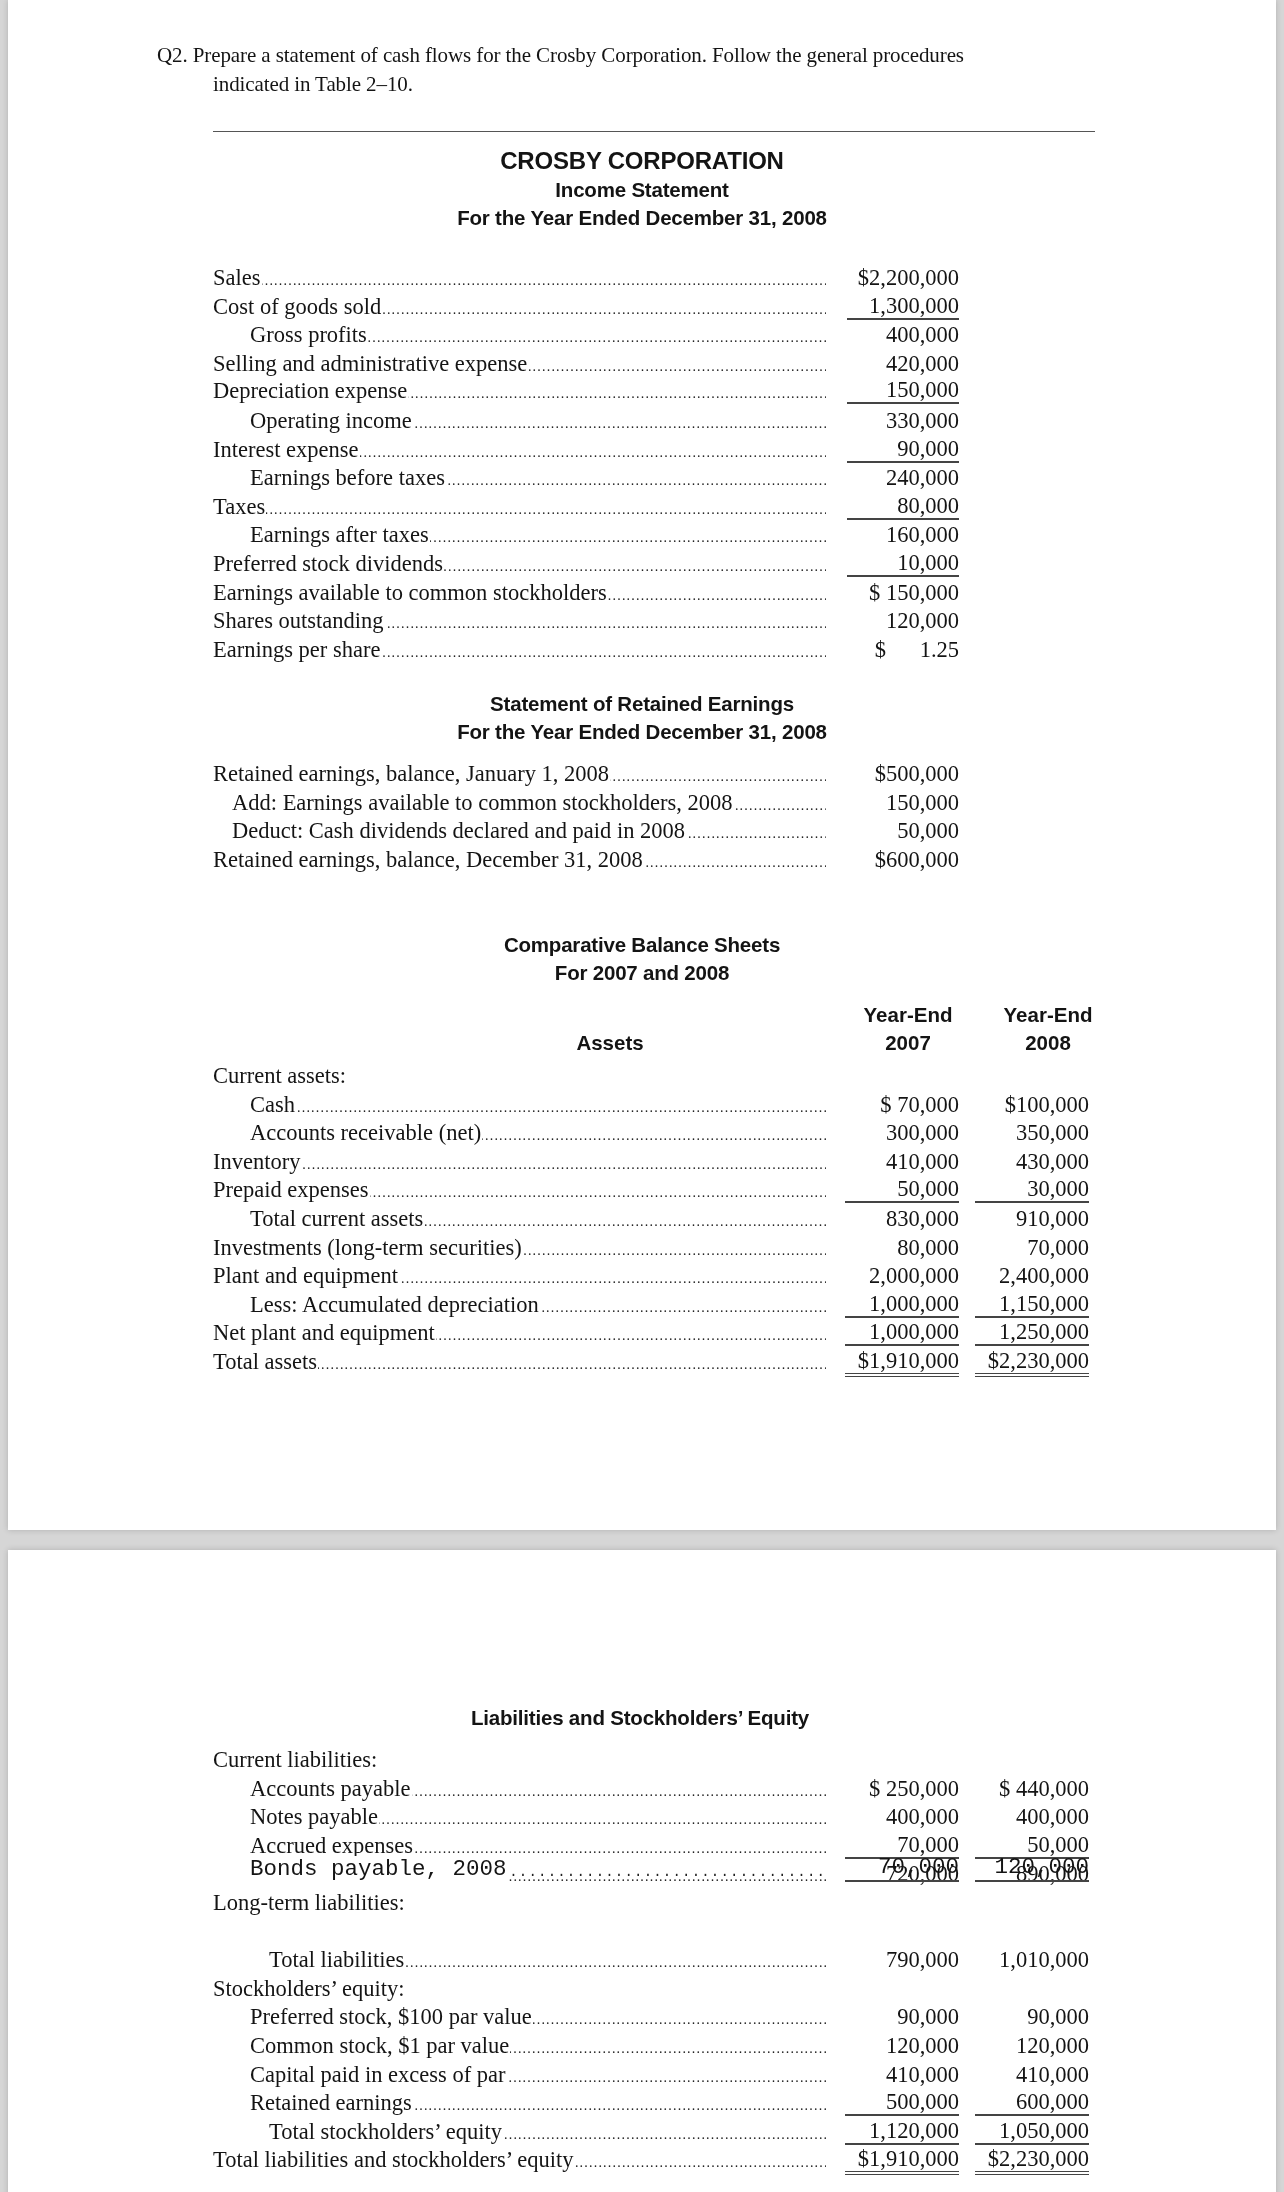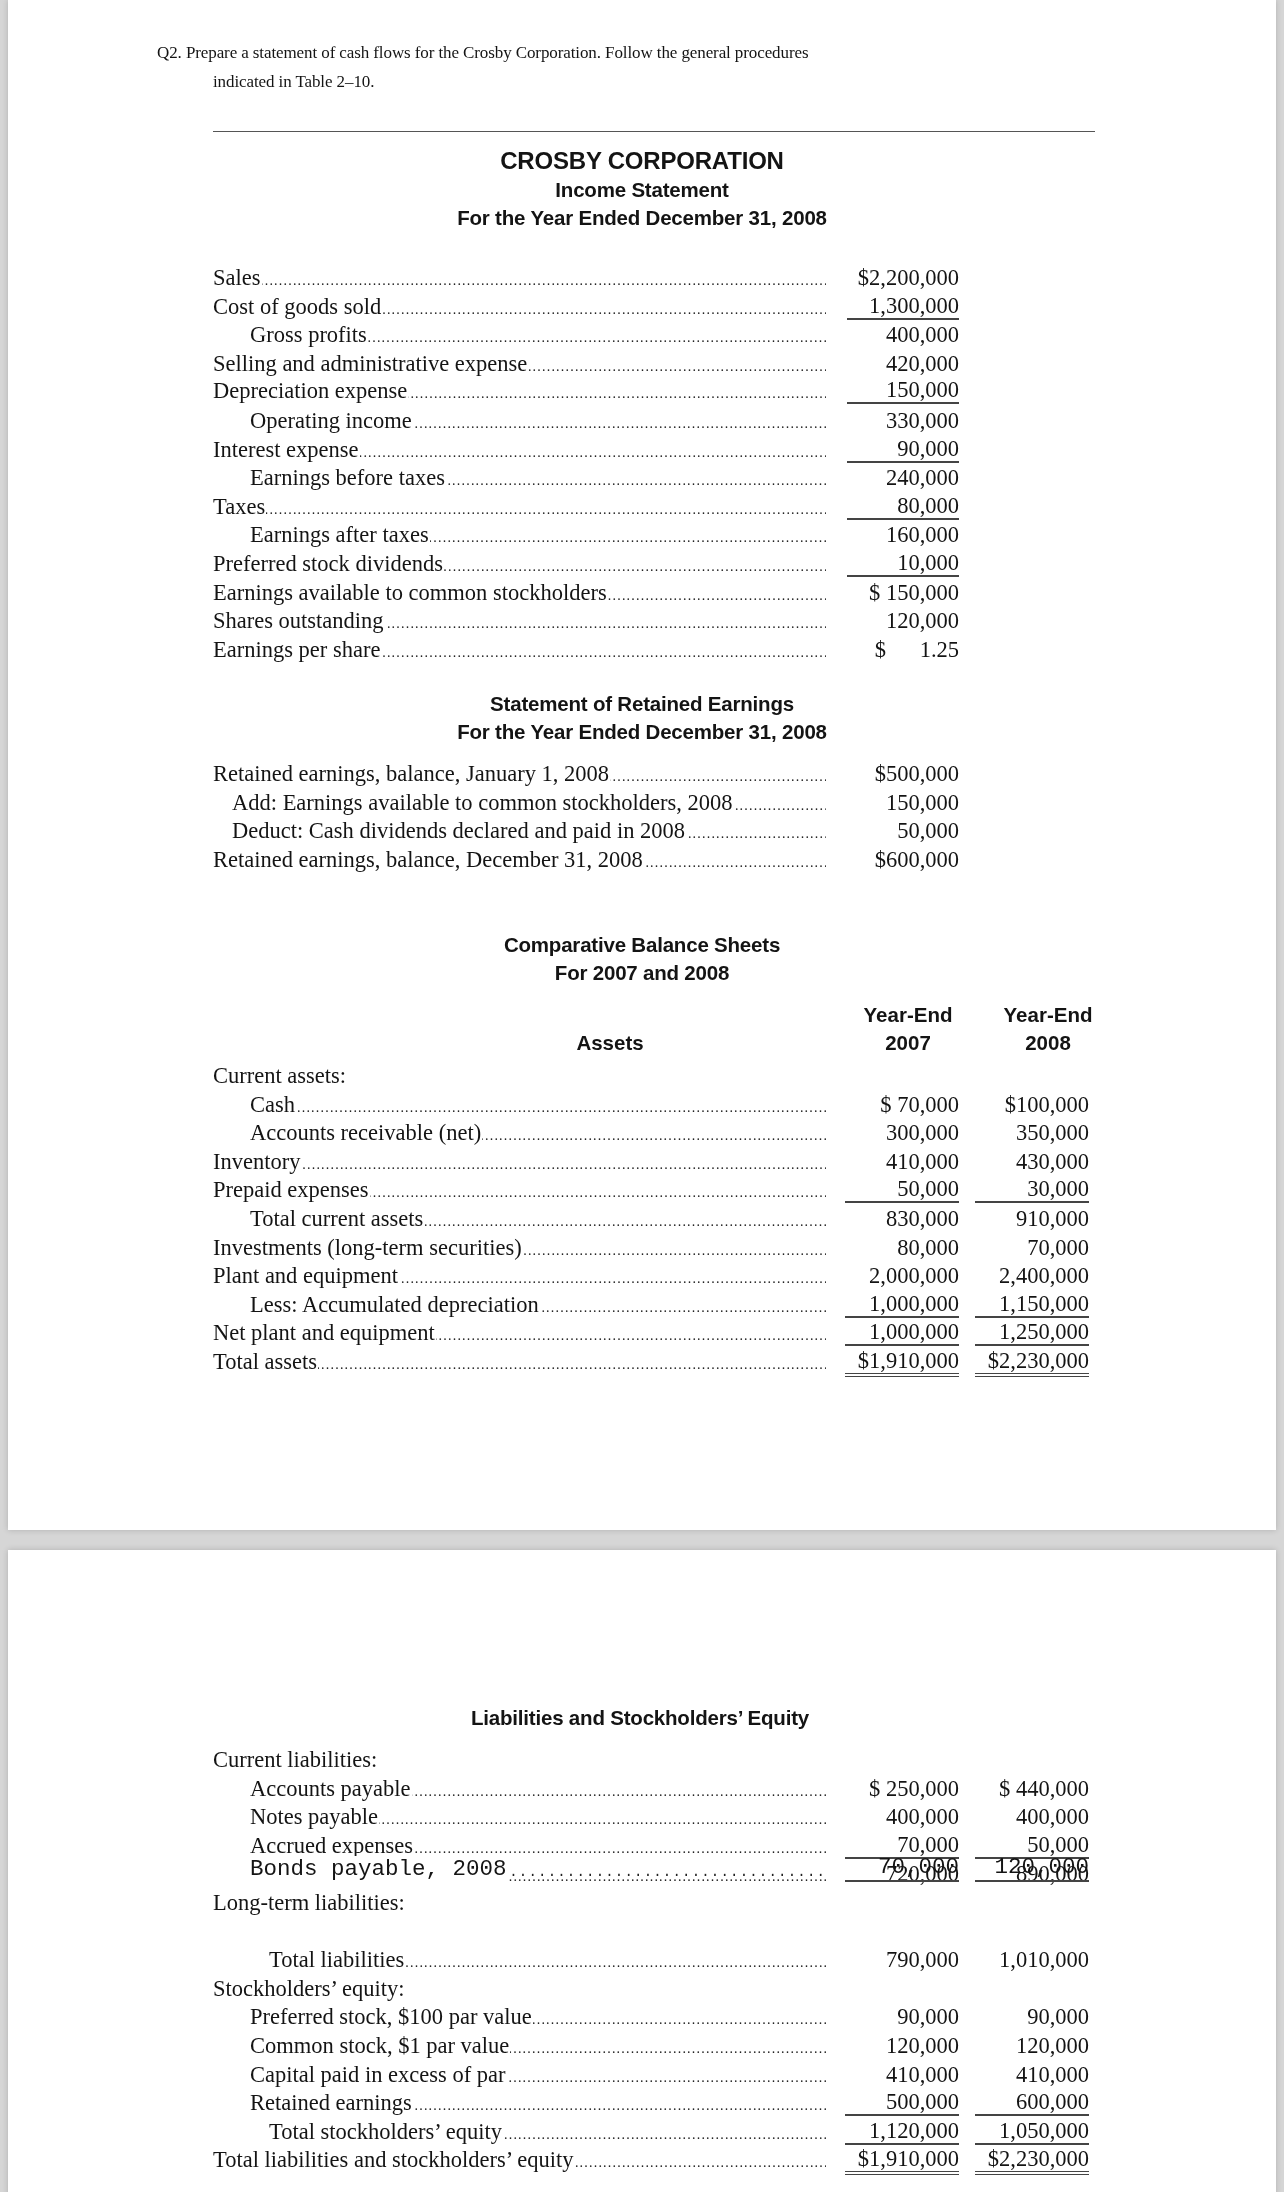--- a/index.html
+++ b/index.html
@@ -8,21 +8,21 @@
     background: #d6d6d6;
     font-family: "Liberation Serif", "DejaVu Serif", serif;
     color: #141414;
   }
   .page {
     position: absolute; left: 8px; width: 1268px; background: #ffffff;
     box-shadow: 0 0 6px rgba(0,0,0,0.18);
   }
   #page1 { top: 0; height: 1530px; }
   #page2 { top: 1550px; height: 660px; }
-  .q-line { position: absolute; font-size: 17px; white-space: nowrap; letter-spacing: -0.1px; text-align: center; }
+  .q-line { position: absolute; font-size: 21px; white-space: nowrap; letter-spacing: -0.1px; text-align: center; }
   .rule { position: absolute; height: 0; border-top: 1.5px solid #555; }
 
   .heading {
     position: absolute; left: 0; width: 1284px; text-align: center;
     font-family: "Liberation Sans", "DejaVu Sans", sans-serif; font-weight: bold;
     white-space: nowrap; letter-spacing: -0.2px;
   }
   .h-big { font-size: 24px; }
   .h-mid { font-size: 20.5px; }
 

